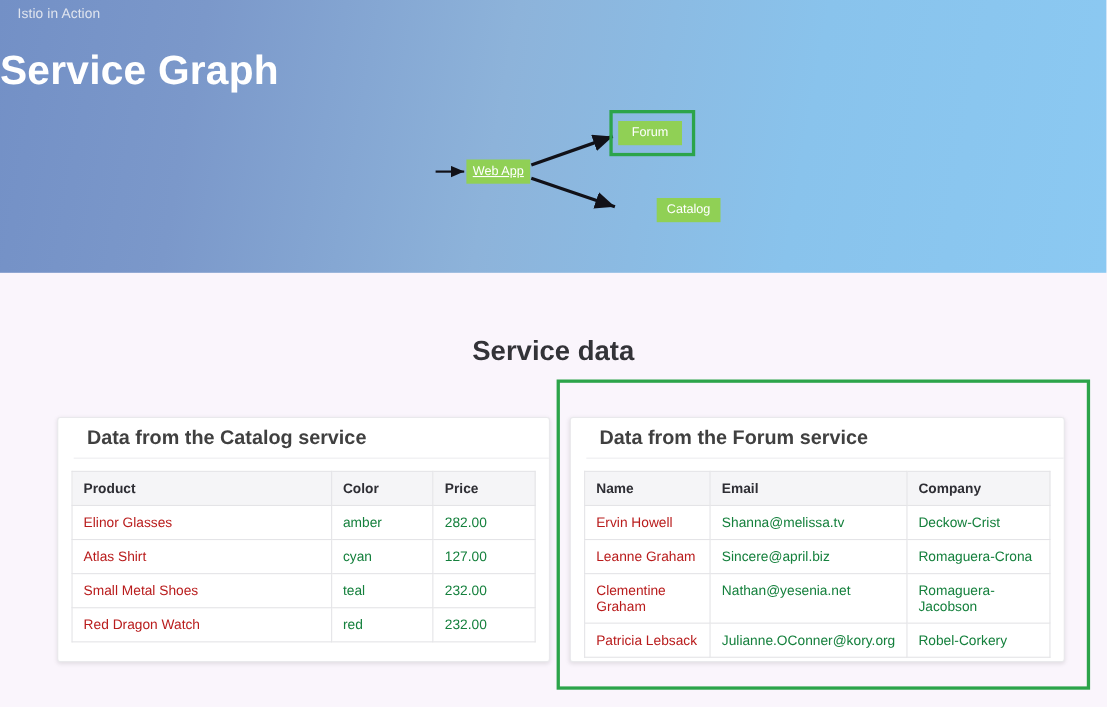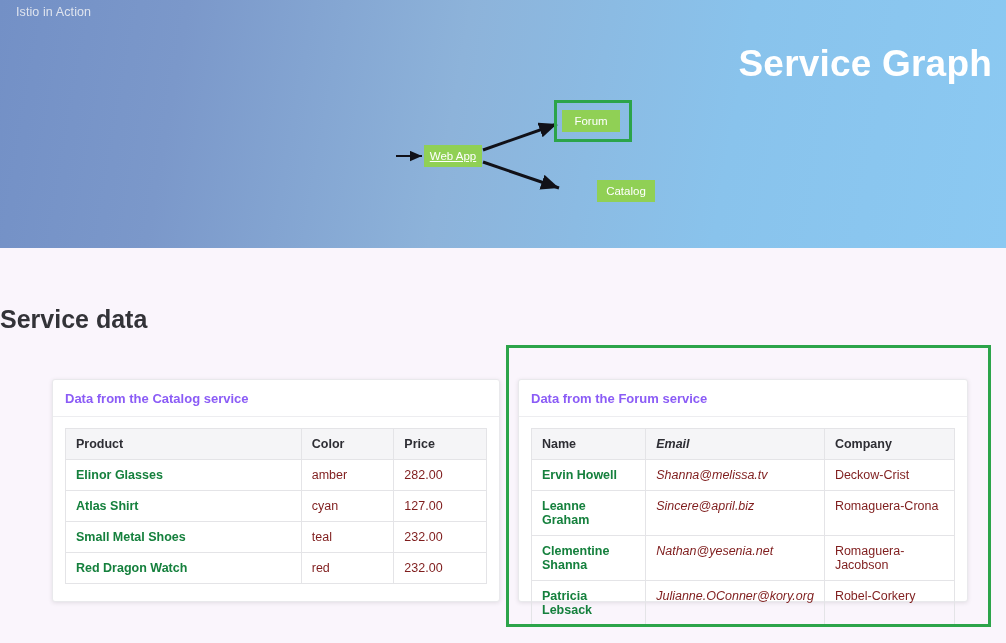--- a/index.html
+++ b/index.html
@@ -17,21 +17,21 @@
     background:linear-gradient(100deg, #7390c6 0%, #7b98ca 18%, #8db3da 45%, #89c3ec 72%, #8bc9f2 100%);
     overflow:hidden;
     padding-left:48px;
   }
   .brand {
     position:absolute; left:16px; top:5px;
     font-size:12.5px; color:#dfe4ee; letter-spacing:.1px;
   }
   .hero-title {
     position:absolute; left:0; top:43px; width:992px;
-    text-align:right; font-size:37px; font-weight:bold;
+    text-align:left; font-size:37px; font-weight:bold;
     color:#ffffff; letter-spacing:.2px;
   }
 
   
   .graph { position:absolute; left:0; top:0; width:1006px; height:248px; }
   .gnode {
     position:absolute; background:#90d055;
     color:#ffffff; font-size:11.5px;
     display:flex; align-items:center; justify-content:center;
   }
@@ -39,51 +39,51 @@
   #node-forum  { left:562px; top:110px; width:58px; height:22px; }
   #node-catalog{ left:564px; top:180px; width:58px; height:22px;margin-left:33px; }
   .node-highlight {
     position:absolute; left:554px; top:100px; width:78px; height:42px;
     border:3px solid #2ca44a;
   }
 
   
   .section-title {
     position:absolute; left:0; top:305px; width:1006px;
-    text-align:left; font-size:25px; font-weight:bold; color:#333338;
+    text-align:center; font-size:25px; font-weight:bold; color:#333338;
   }
 
   
   .card {
     position:absolute; background:#ffffff;
     border:1px solid #e9e9ec; border-radius:3px;
     box-shadow:0 1px 4px rgba(0,0,0,.10);
   }
   #card-catalog { left:52px; top:379px; width:448px; height:223px; }
   #card-forum   { left:518px; top:379px; width:450px; height:223px; }
   .card-head {
     height:37px; border-bottom:1px solid #ededf0;
     display:flex; align-items:center; padding:0 12px;
-    font-size:13px; font-weight:bold; color:#8b5cf6;
+    font-size:18px; font-weight:bold; color:#404040;margin-left:14px;
   }
   .card-body { padding:11px 12px 12px 12px; }
 
   table { border-collapse:collapse; width:100%; font-size:12.5px; }
   th, td {
     border:1px solid #e4e4e7; text-align:left;
     padding:8px 10px; color:#3a3a40; vertical-align:top;margin-top:13px;
   }
   th { background:#f5f5f7; font-weight:bold; color:#2e2e34; }
-  td.strong { font-weight:bold; color:#15803d; }
-  td.plain { color:#7f1d1d; }
+  td.strong { font-weight:normal; color:#b91c1c; }
+  td.plain { color:#15803d; }
 
   #card-catalog th:nth-child(1), #card-catalog td:nth-child(1){ width:56%; }
   #card-catalog th:nth-child(2), #card-catalog td:nth-child(2){ width:22%; }
   #card-forum th:nth-child(1), #card-forum td:nth-child(1){ width:27%; }
-  #card-forum th:nth-child(2), #card-forum td:nth-child(2){ width:38%;font-style:italic; }
+  #card-forum th:nth-child(2), #card-forum td:nth-child(2){ width:38%; }
 
   
   .panel-highlight {
     position:absolute; left:506px; top:345px; width:485px; height:282px;
     border:3px solid #2ca44a; pointer-events:none;
   }
 </style>
 </head>
 <body>
 
@@ -167,21 +167,21 @@
             <td class="strong">Ervin Howell</td>
             <td class="plain">Shanna@melissa.tv</td>
             <td class="plain">Deckow-Crist</td>
           </tr>
           <tr>
             <td class="strong">Leanne Graham</td>
             <td class="plain">Sincere@april.biz</td>
             <td class="plain">Romaguera-Crona</td>
           </tr>
           <tr>
-            <td class="strong">Clementine Shanna</td>
+            <td class="strong">Clementine Graham</td>
             <td class="plain">Nathan@yesenia.net</td>
             <td class="plain">Romaguera-Jacobson</td>
           </tr>
           <tr>
             <td class="strong">Patricia Lebsack</td>
             <td class="plain">Julianne.OConner@kory.org</td>
             <td class="plain">Robel-Corkery</td>
           </tr>
         </tbody>
       </table>

